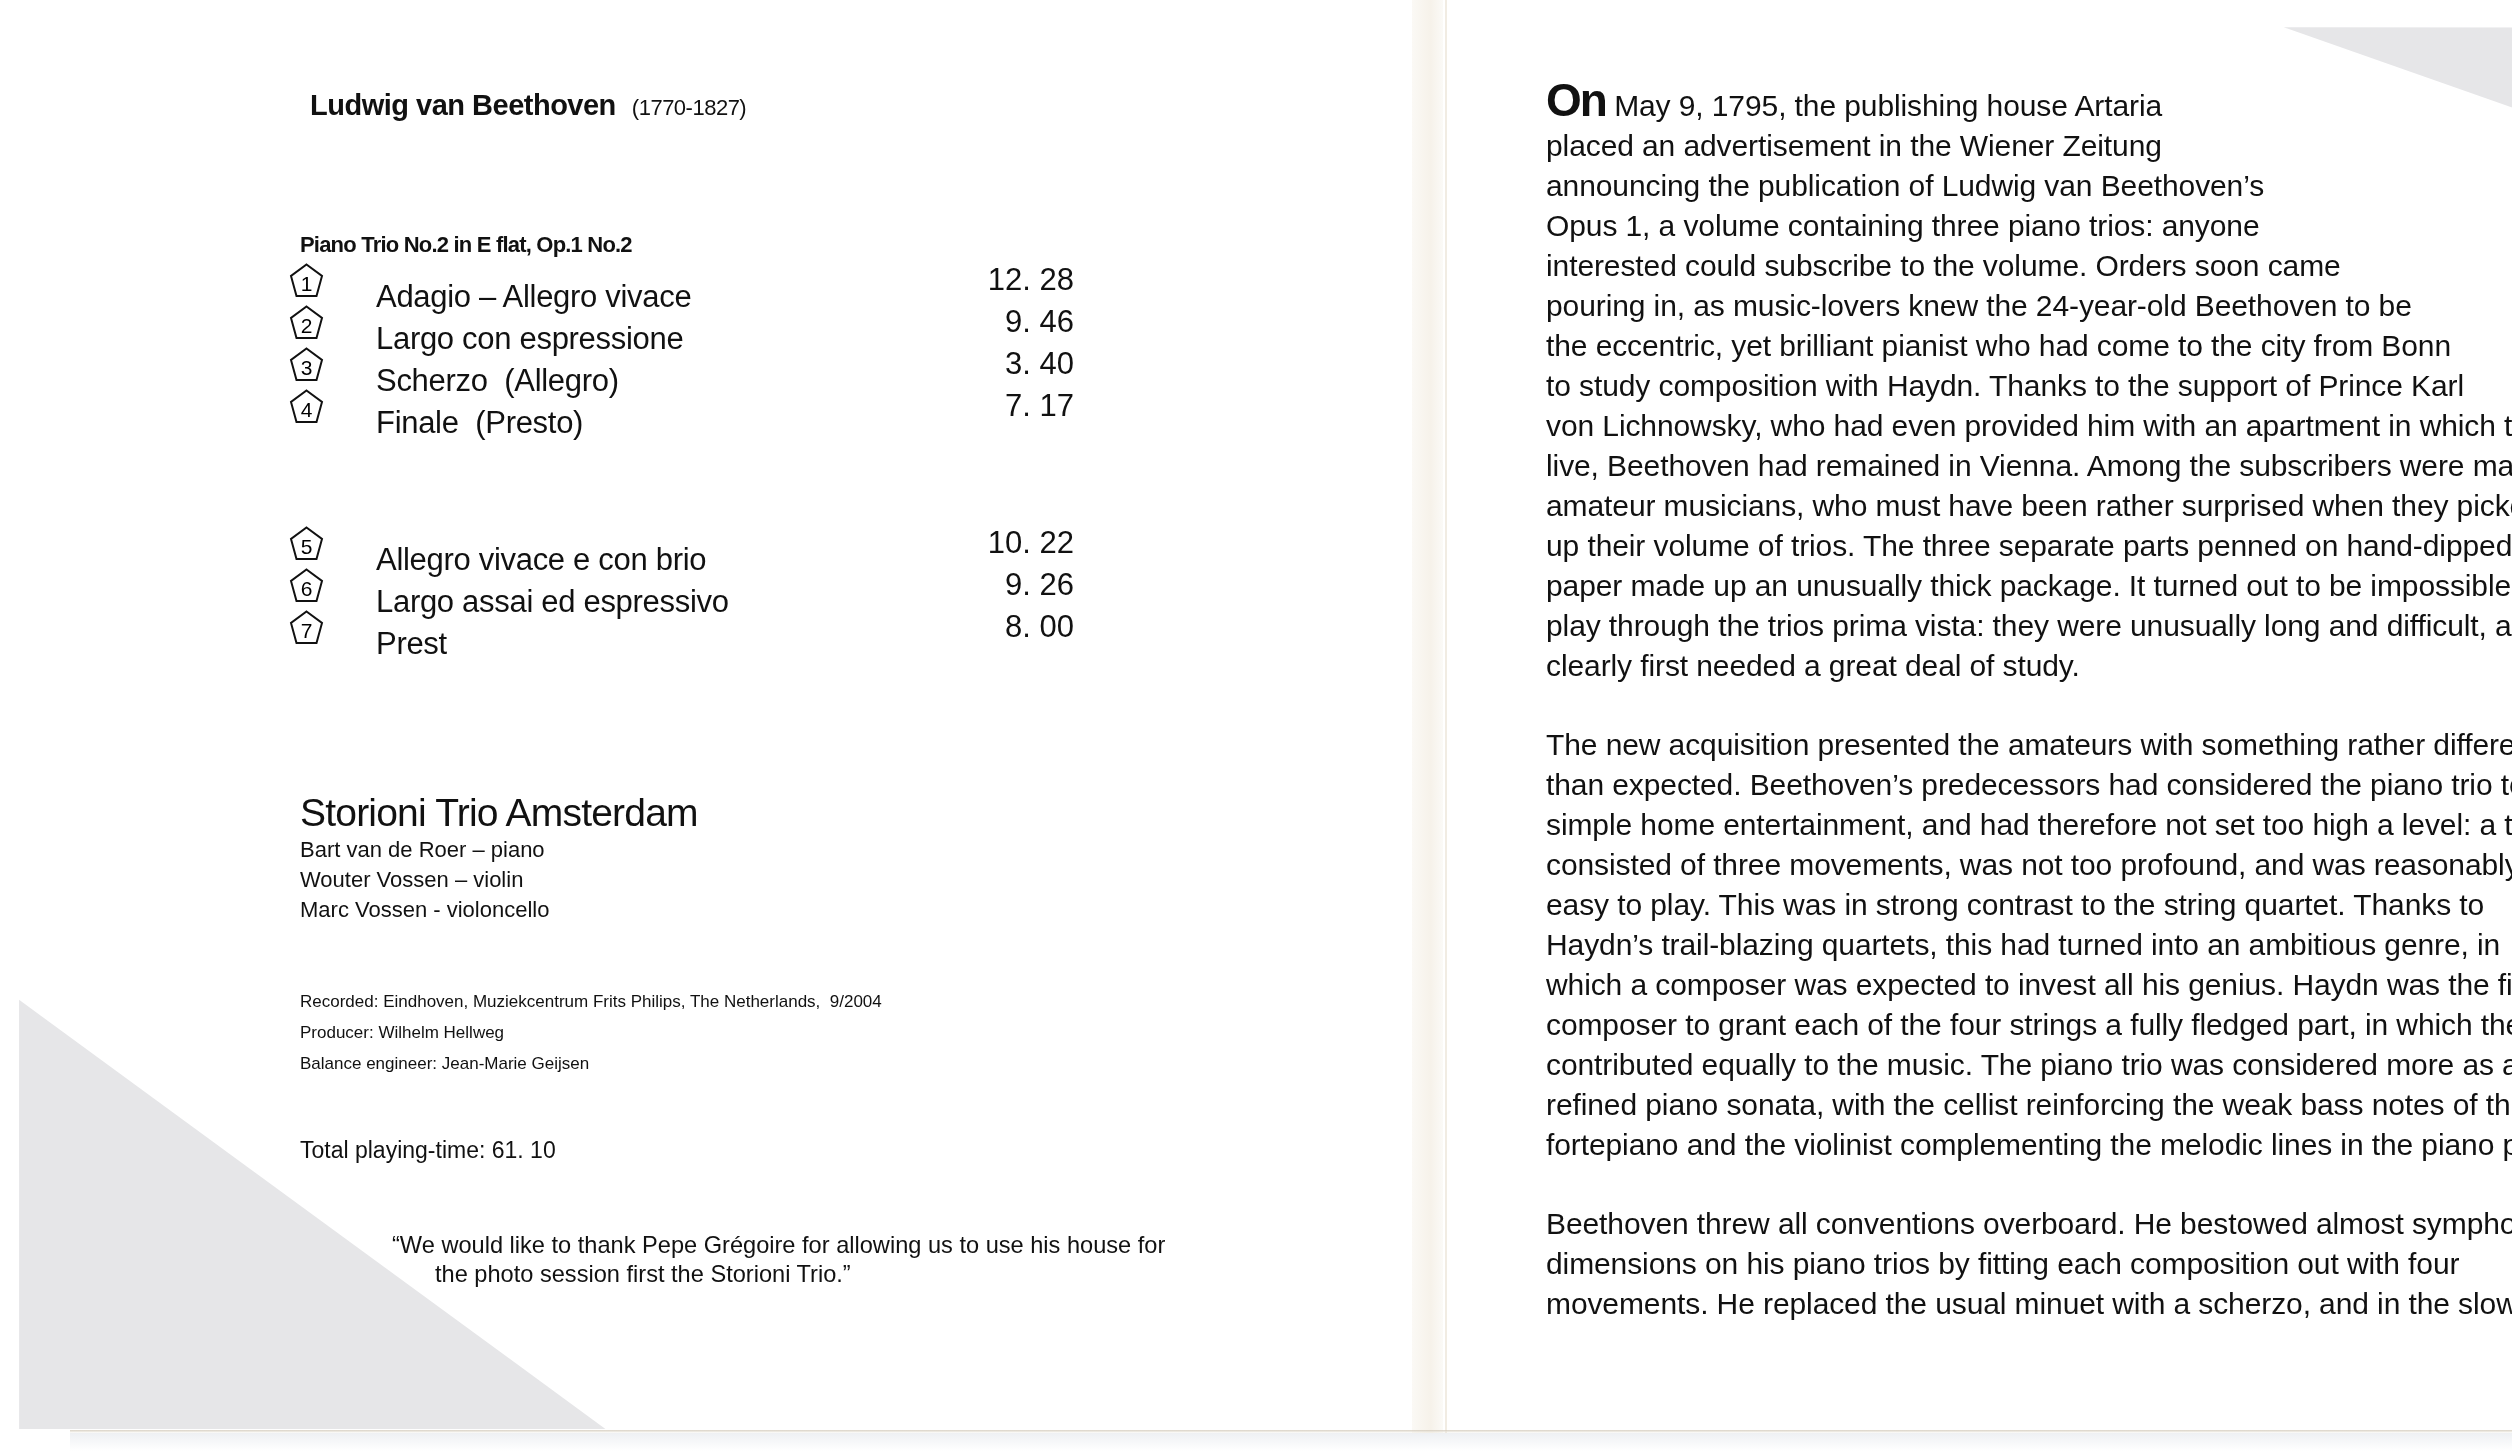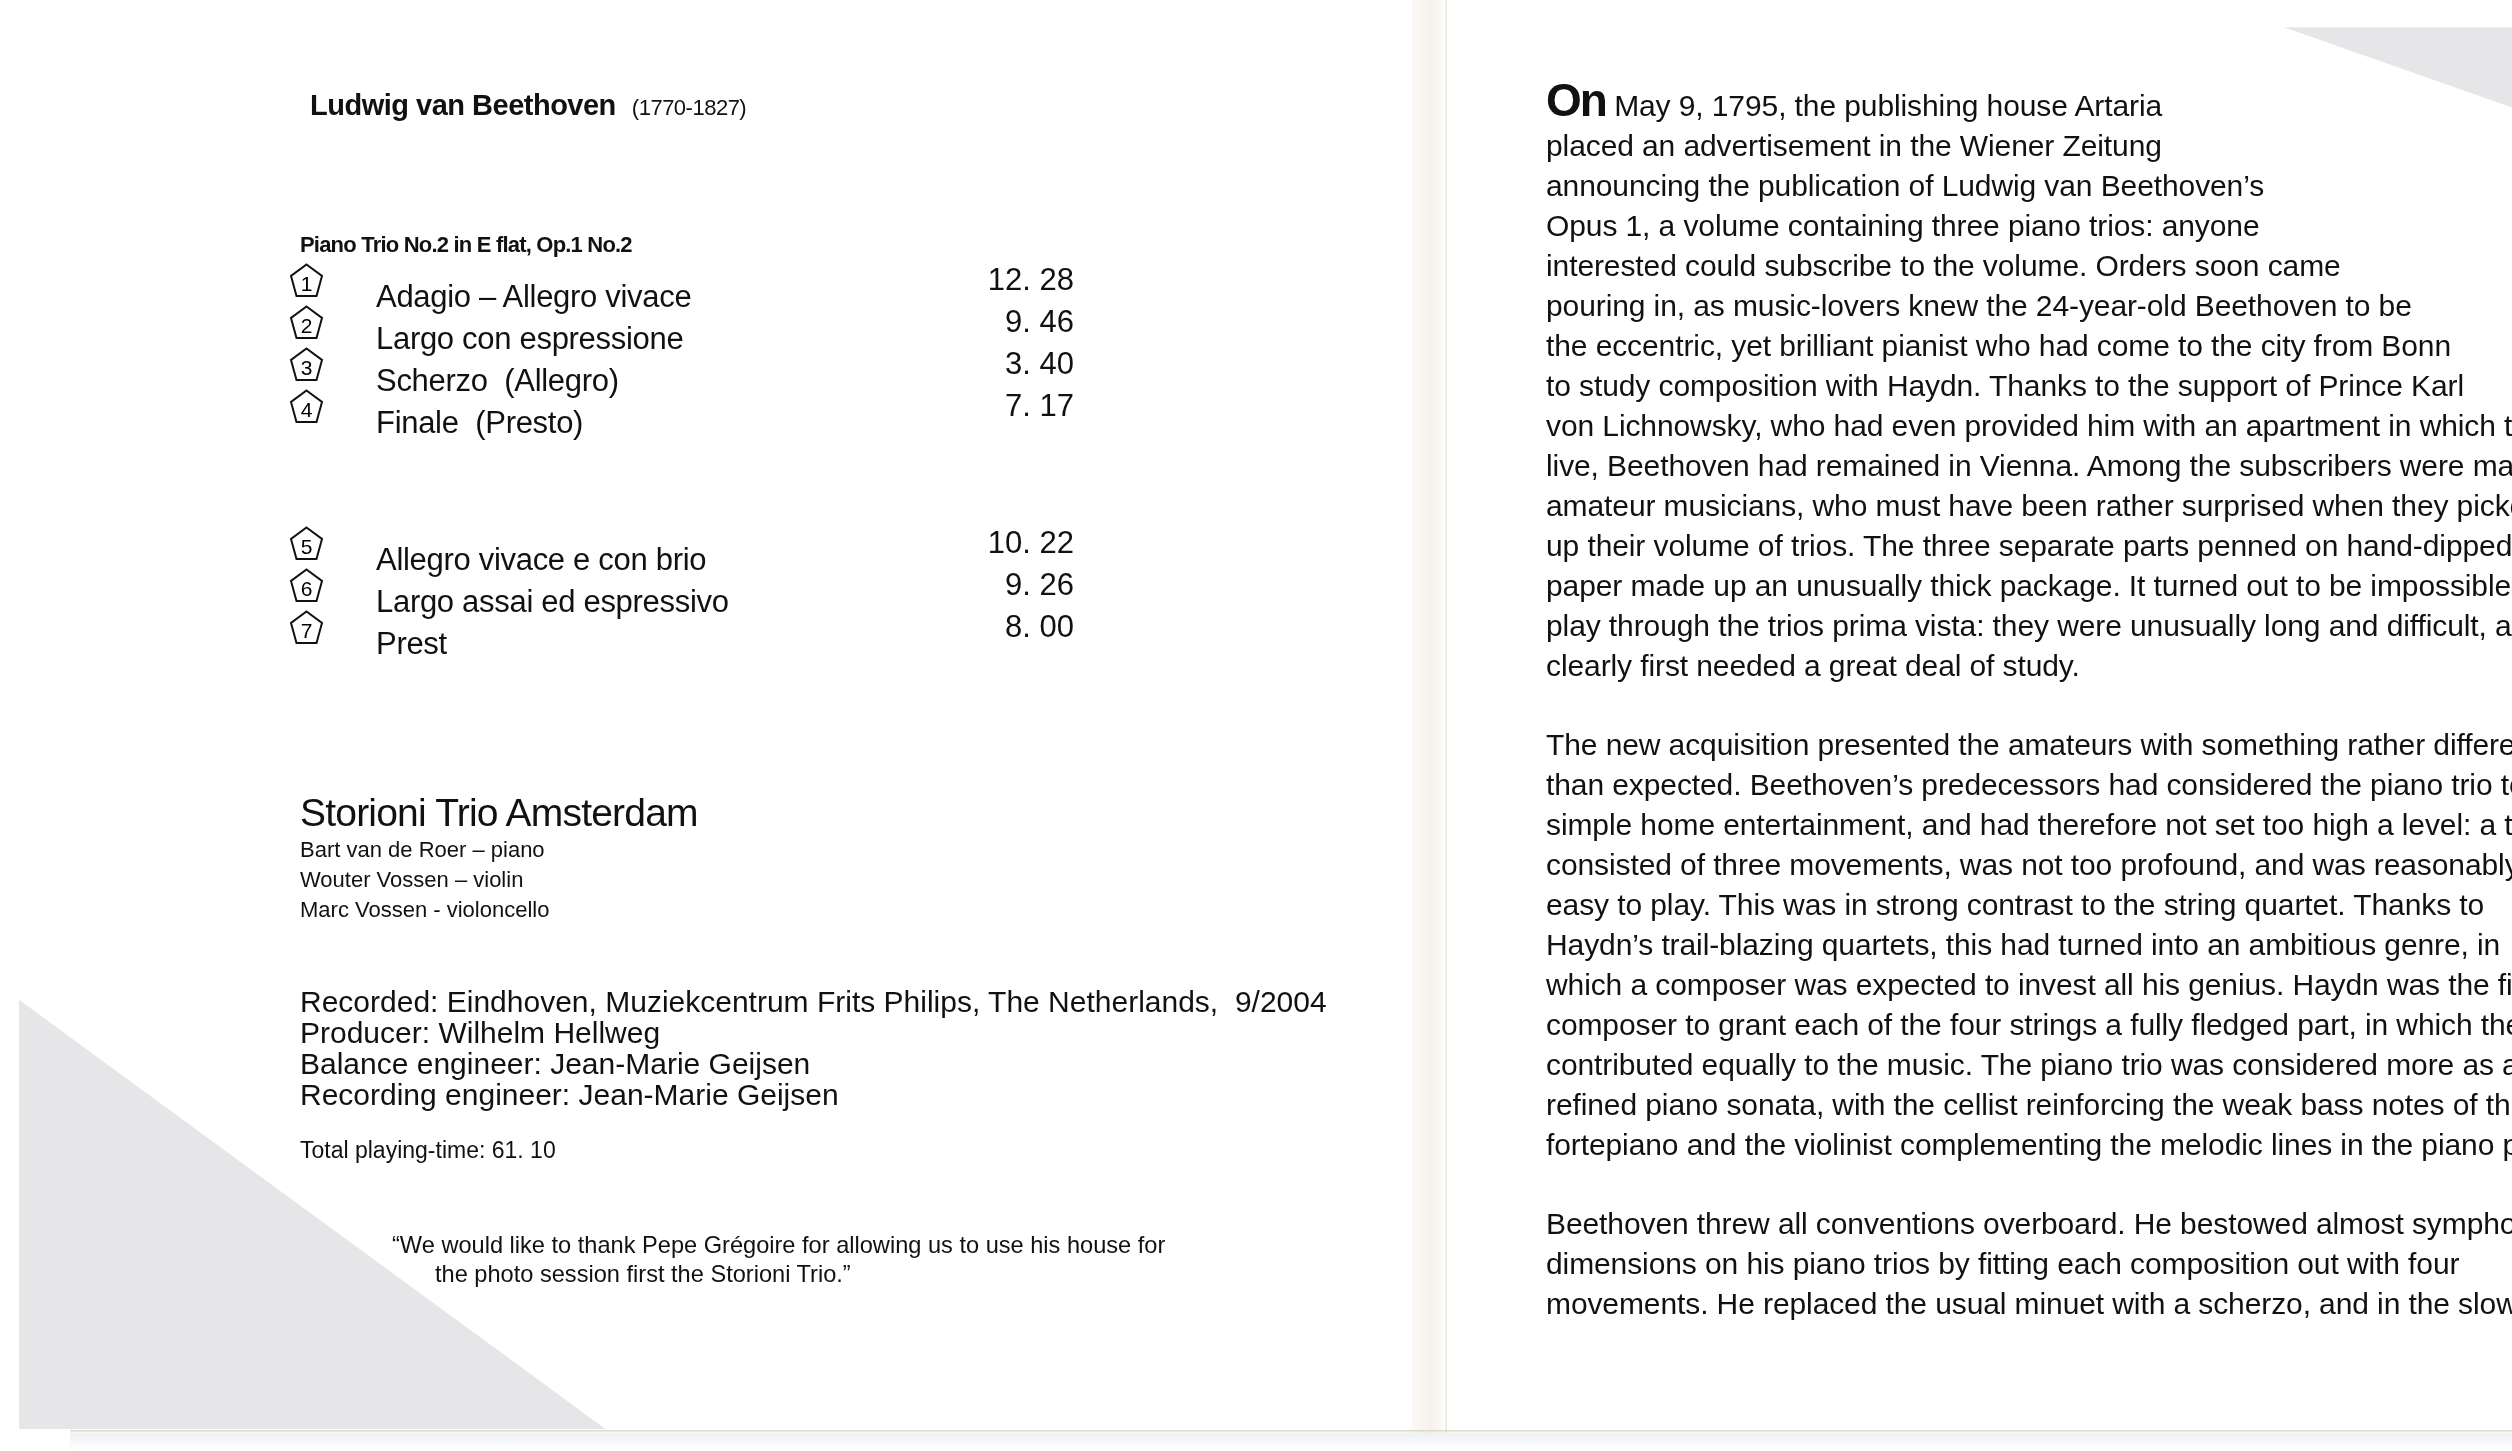--- a/index.html
+++ b/index.html
@@ -118,21 +118,21 @@
   }
   .member {
     font-size: 22px;
     line-height: 30px;
   }
   .credits {
     position: absolute;
     left: 300px; top: 986px;
   }
   .credit-line {
-    font-size: 30px;
+    font-size: 17px;
     line-height: 31px;
     white-space: pre;
   }
   .total {
     position: absolute;
     left: 300px; top: 1137px;
     font-size: 23px;
     white-space: pre;
   }
   .thanks {
@@ -271,21 +271,20 @@
       <div class="ensemble-name">Storioni Trio Amsterdam</div>
       <div class="member">Bart van de Roer – piano</div>
       <div class="member">Wouter Vossen – violin</div>
       <div class="member">Marc Vossen - violoncello</div>
     </div>
 
     <div class="credits">
       <div class="credit-line">Recorded: Eindhoven, Muziekcentrum Frits Philips, The Netherlands,  9/2004</div>
       <div class="credit-line">Producer: Wilhelm Hellweg</div>
       <div class="credit-line">Balance engineer: Jean-Marie Geijsen</div>
-      <div class="credit-line">Recording engineer: Jean-Marie Geijsen</div>
     </div>
 
     <div class="total">Total playing-time: 61. 10</div>
 
     <div class="thanks">
       <div>“We would like to thank Pepe Grégoire for allowing us to use his house for</div>
       <div class="l2">the photo session first the Storioni Trio.”</div>
     </div>
   </section>
 

